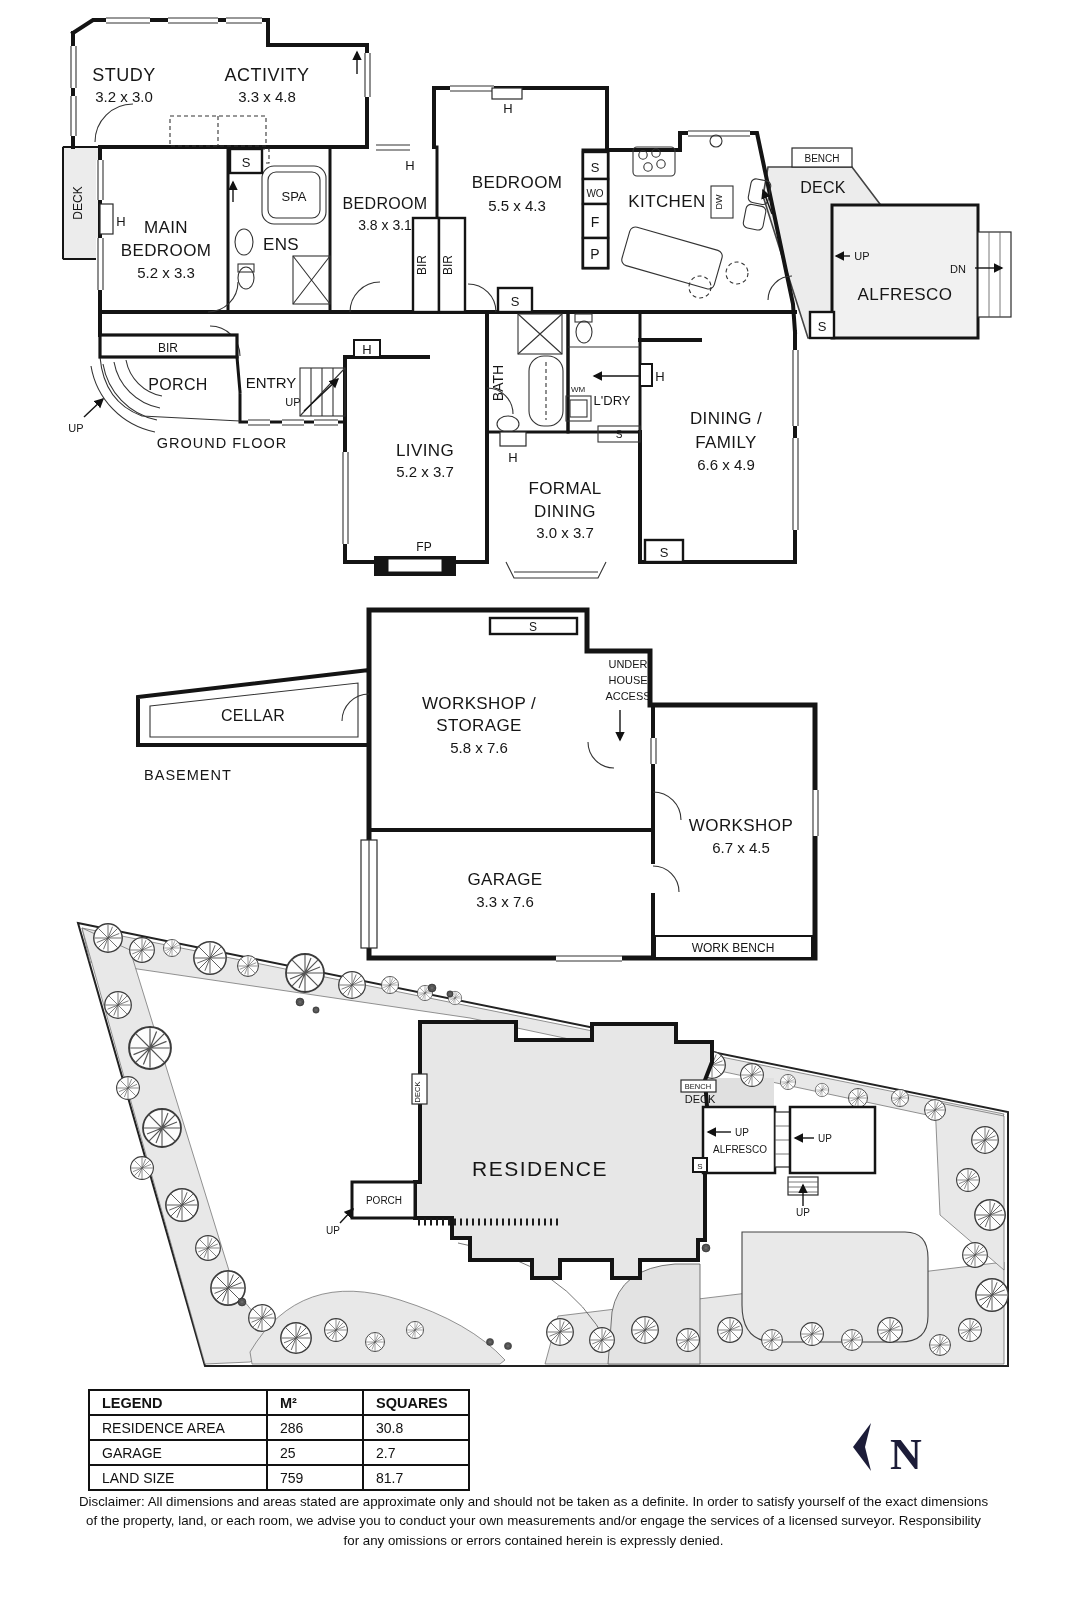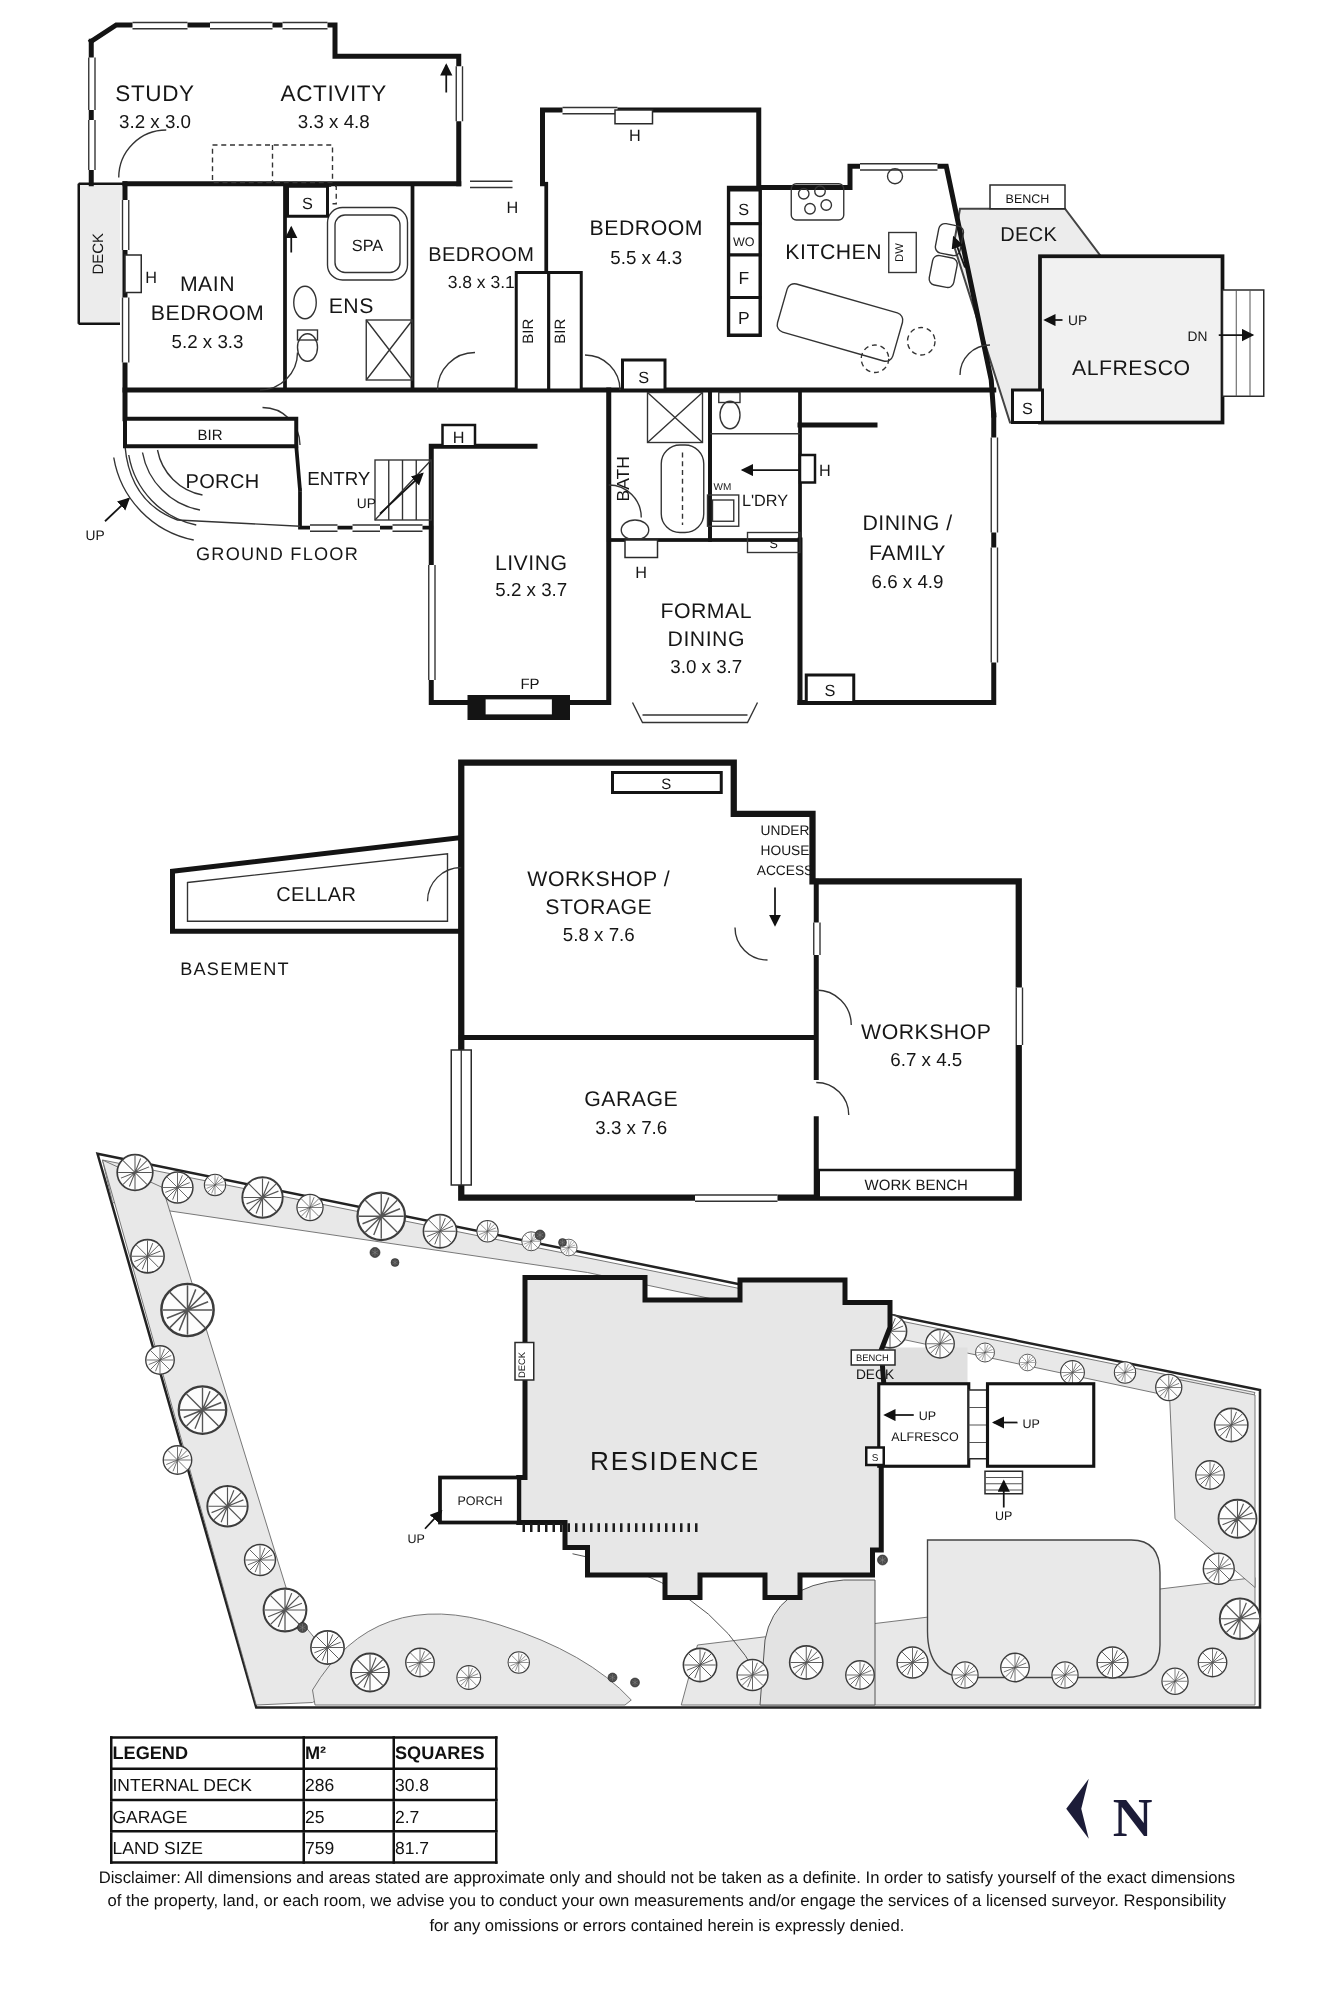--- a/index.html
+++ b/index.html
@@ -26,21 +26,21 @@
   .w2{stroke:#141414;stroke-width:2;fill:none}
   .boxw{fill:#fff;stroke:#141414;stroke-width:2.4}
   .boxt{fill:#fff;stroke:#2a2a2a;stroke-width:1.2}
   .thin{stroke:#333;stroke-width:1.1;fill:none}
   .thn2{stroke:#555;stroke-width:.8;fill:none}
   .dash{stroke-dasharray:4 3}
   .gray{fill:#ececec}
   .arr{stroke:#141414;stroke-width:1.4;fill:none}
   
   #legend{position:absolute;left:88px;top:1389px;border-collapse:collapse;}
-  #legend td{border:2px solid #111;font-size:14px;color:#111;padding:2px 0;height:19px;}
+  #legend td{border:2px solid #111;font-size:14px;color:#111;padding:2px 12px;height:19px;}
   #legend tr.hd td{font-weight:bold;font-size:14.5px;}
   .cl{width:152px;text-align:left;padding-left:8px;}
   .cm{width:70px;text-align:left;}
   .cs{width:80px;text-align:left;}
   #disclaimer{position:absolute;left:14px;right:14px;top:1492px;text-align:center;
      font-size:13.3px;line-height:1.45;color:#101010;}
 </style>
 </head>
 <body>
 
@@ -479,21 +479,21 @@
 
 
 <table id="legend">
   <tbody>
         <tr class="hd">
     <td class="cl">LEGEND</td>
     <td class="cm">M²</td>
     <td class="cs">SQUARES</td>
   </tr>
   <tr>
-    <td class="cl">INTERNAL DECK</td>
+    <td class="cl">RESIDENCE AREA</td>
     <td class="cm">286</td>
     <td class="cs">30.8</td>
   </tr>
   <tr>
     <td class="cl">GARAGE</td>
     <td class="cm">25</td>
     <td class="cs">2.7</td>
   </tr>
   <tr>
     <td class="cl">LAND SIZE</td>

